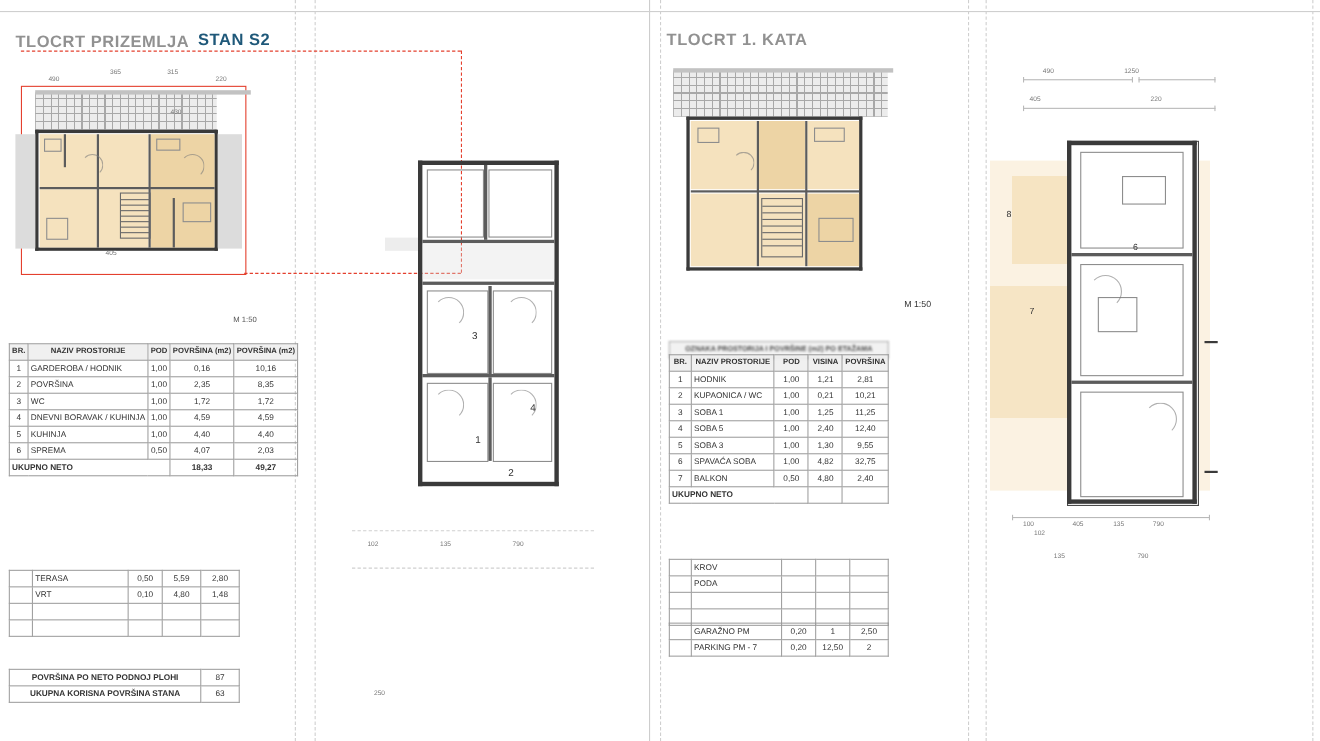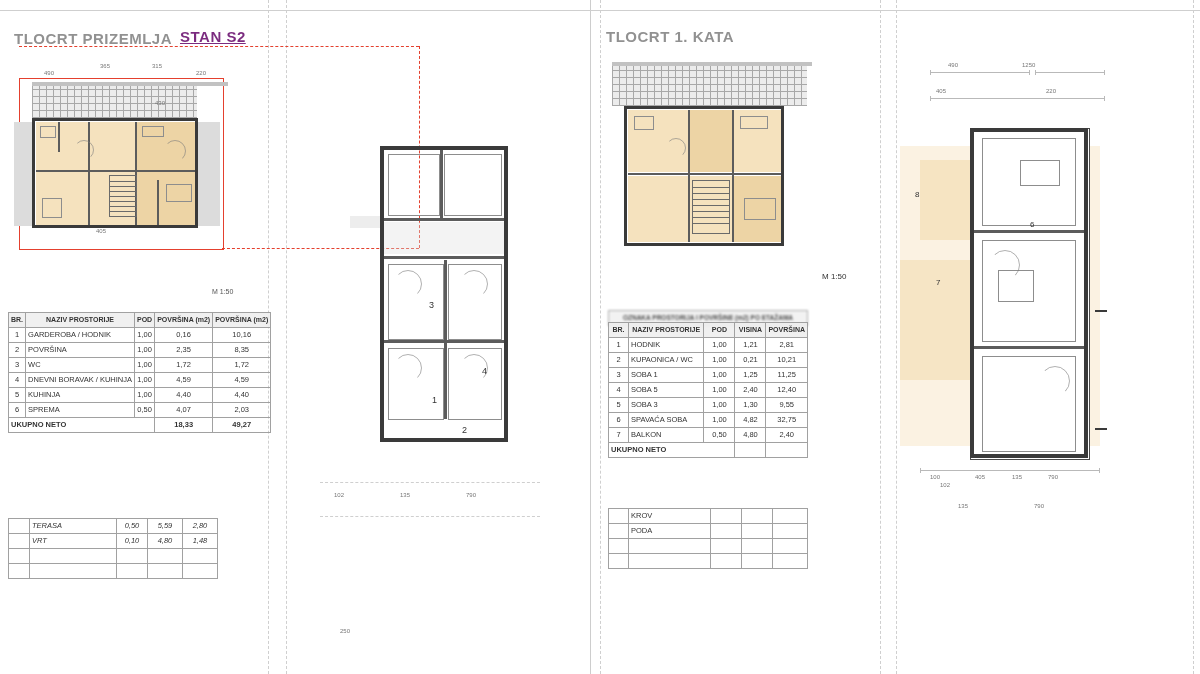--- a/index.html
+++ b/index.html
@@ -15,21 +15,21 @@
   .vline.dash{background:none;border-left:1px dashed #cfcfcf;width:0;}
   .hline{position:absolute;height:1px;background:#d9d9d9;}
   .hline.dash{background:none;border-top:1px dashed #cfcfcf;height:0;}
 
   
   .title{
     position:absolute;font-size:15px;letter-spacing:.5px;color:#2b2b2b;
     font-weight:700;white-space:nowrap;
   }
   .title.faded{color:#6d6d6d;font-weight:700;opacity:.75;}
-  .title.red{color:#701a75;text-decoration:underline;}
+  .title.red{color:#0c4a6e;}
   .smalltag{position:absolute;font-size:9px;color:#555;white-space:nowrap;}
   .tinytag{position:absolute;font-size:6px;color:#777;white-space:nowrap;}
 
   
   .plan{position:absolute;}
   .wall{position:absolute;background:#3a3a3a;}
   .wall.light{background:#5c5c5c;}
   .room{position:absolute;background:#f2d8a8;opacity:.75;}
   .room.dark{background:#e8c98e;opacity:.8;}
   .room.pale{background:#faf0dd;}
@@ -202,21 +202,21 @@
       </tr>
       <tr class="sum">
         <td class="b" colspan="3">UKUPNO NETO</td>
         <td class="c">18,33</td>
         <td class="c">49,27</td>
       </tr>
     </tbody>
       </table>
   </div>
 
-  <div class="tbl blur" style="left:8px;top:518px;width:210px;font-style:italic;">
+  <div class="tbl blur" style="left:8px;top:518px;width:210px;">
     <table>
       <tbody>
           <tr>
         <td style="width:16px;">&nbsp;</td>
         <td>TERASA</td>
         <td class="c" style="width:26px;">0,50</td>
         <td class="c" style="width:30px;">5,59</td>
         <td class="c" style="width:30px;">2,80</td>
       </tr>
       <tr>
@@ -237,20 +237,34 @@
         <td>&nbsp;</td>
             <td>&nbsp;</td>
             <td>&nbsp;</td>
             <td>&nbsp;</td>
             <td>&nbsp;</td>
       </tr>
     </tbody>
       </table>
   </div>
 
+  <div class="tbl blur" style="left:8px;top:608px;width:210px;">
+    <table>
+      <tbody>
+          <tr>
+        <td class="b" style="text-align:center;">POVRŠINA PO NETO PODNOJ PLOHI</td>
+        <td class="c" style="width:30px;">87</td>
+      </tr>
+      <tr>
+        <td class="b" style="text-align:center;">UKUPNA KORISNA POVRŠINA STANA</td>
+        <td class="c">63</td>
+      </tr>
+    </tbody>
+      </table>
+  </div>
 
   <div class="plan" style="left:370px;top:140px;width:180px;height:310px;">
 
     <div class="wall" style="left:10px;top:6px;width:128px;height:4px;"></div>
     <div class="wall" style="left:10px;top:6px;width:4px;height:296px;"></div>
     <div class="wall" style="left:134px;top:6px;width:4px;height:296px;"></div>
     <div class="wall" style="left:10px;top:298px;width:128px;height:4px;"></div>
 
     <div class="outline thin" style="left:18px;top:14px;width:50px;height:60px;"></div>
     <div class="outline thin" style="left:74px;top:14px;width:56px;height:60px;"></div>
@@ -469,14 +483,34 @@
         <td>&nbsp;</td>
             <td>&nbsp;</td>
             <td>&nbsp;</td>
             <td>&nbsp;</td>
             <td>&nbsp;</td>
       </tr>
     </tbody>
       </table>
   </div>
 
+  <div class="tbl blur" style="left:608px;top:566px;width:200px;">
+    <table>
+      <tbody>
+          <tr>
+        <td style="width:15px;">&nbsp;</td>
+        <td>GARAŽNO PM</td>
+        <td class="c" style="width:26px;">0,20</td>
+        <td class="c" style="width:26px;">1</td>
+        <td class="c" style="width:30px;">2,50</td>
+      </tr>
+      <tr>
+        <td>&nbsp;</td>
+        <td>PARKING PM - 7</td>
+        <td class="c">0,20</td>
+        <td class="c">12,50</td>
+        <td class="c">2</td>
+      </tr>
+    </tbody>
+      </table>
+  </div>
 
 </div>
 
 </body></html>

